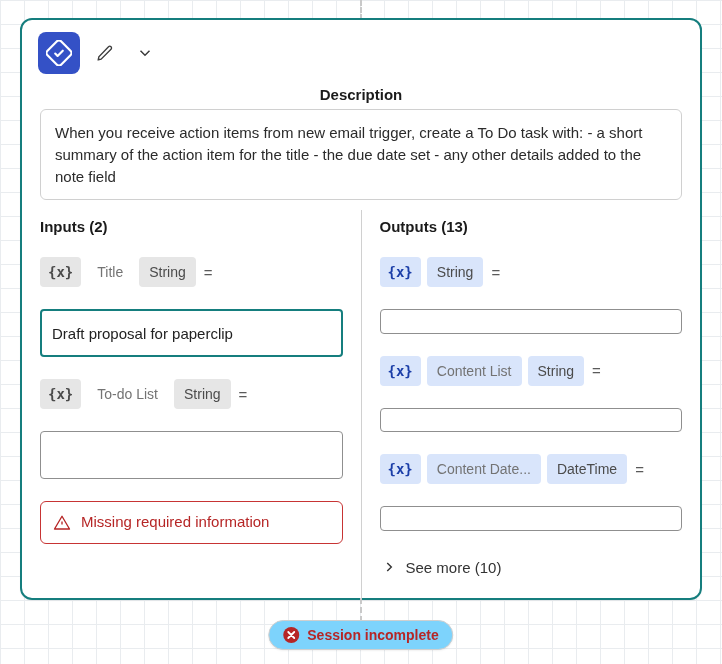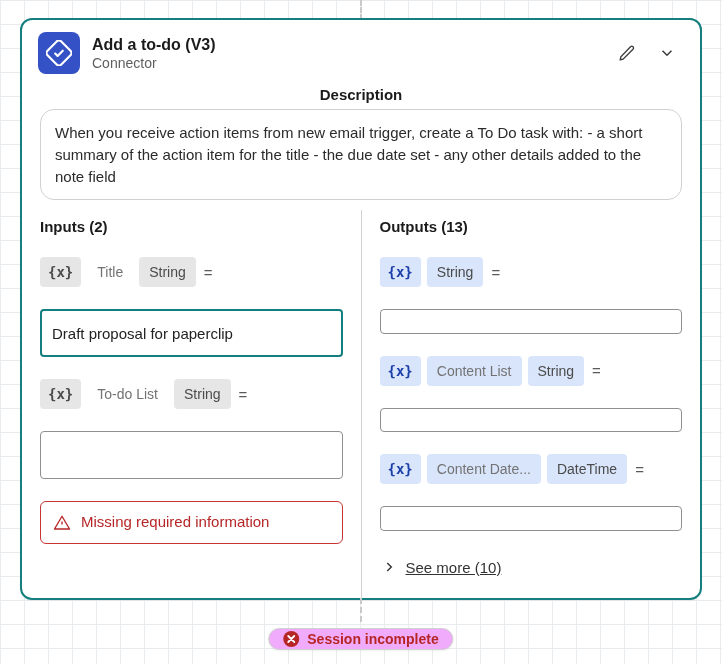--- a/index.html
+++ b/index.html
@@ -61,21 +61,21 @@
     color:#3d3d3d;
   }
   .section-label{
     font-weight:700;font-size:15px;
     padding:6px 18px 6px 18px;
     text-align:center;
   }
   .desc-box{
     margin:0 18px 10px 18px;
     border:1px solid var(--border-light);
-    border-radius:14px;
+    border-radius:6px;
     padding:12px 14px;
     font-size:15px;line-height:1.45;color:#2b2b2b;
   }
   .io-row{flex:1;display:flex;min-height:0}
   .col{flex:1;display:flex;flex-direction:column;padding:8px 18px 16px 18px;gap:22px}
   .col.inputs{border-right:1px solid var(--border-light)}
   .col h3{margin:0;font-size:15px;font-weight:700}
   .chips{display:flex;align-items:center;gap:6px;flex-wrap:wrap}
   .chip{
     display:inline-flex;align-items:center;height:30px;padding:0 10px;
@@ -92,26 +92,26 @@
   .value-box.selected{border:2px solid var(--teal-border)}
   .value-box.empty{color:transparent}
   .error-box{
     border:1px solid var(--red-border);border-radius:6px;
     display:flex;gap:10px;align-items:flex-start;
     padding:10px 12px;color:var(--red);font-size:15px;line-height:1.35;
   }
   .error-box svg{flex:none;margin-top:2px}
   .see-more{
     display:flex;align-items:center;gap:10px;color:#333;font-size:15px;
-    padding:6px 2px;cursor:pointer;user-select:none;text-decoration:underline;
+    padding:6px 2px;cursor:pointer;user-select:none;
   }
   .status-pill{
     position:absolute;left:50%;bottom:14px;transform:translateX(-50%);
-    background:#f0abfc;border:1px solid #cfcfcf;border-radius:18px;
-    height:22px;display:flex;align-items:center;gap:8px;padding:0 14px;
+    background:#7dd3fc;border:1px solid #cfcfcf;border-radius:18px;
+    height:30px;display:flex;align-items:center;gap:8px;padding:0 14px;
     font-size:14px;font-weight:600;color:var(--red);
     box-shadow:0 1px 2px rgba(0,0,0,.06);
   }
   .red-circle{
     width:16px;height:16px;border-radius:50%;background:var(--red);
     display:flex;align-items:center;justify-content:center;flex:none;
   }
 </style>
 </head>
 <body>
@@ -119,24 +119,20 @@
 <div class="connector-line"></div>
 
 <div class="card">
 
   <div class="card-header">
     <div class="header-icon">
       <svg width="26" height="26" viewBox="0 0 24 24" fill="none" stroke="#fff" stroke-width="2" stroke-linecap="round" stroke-linejoin="round">
         <rect x="3" y="3" width="18" height="18" rx="3" transform="rotate(45 12 12)"></rect>
         <path d="M8.5 12.5l2.2 2.2L15.5 9.9"></path>
       </svg>
-    </div>
-    <div class="header-text">
-      <div class="header-title">Add a to-do (V3)</div>
-      <div class="header-sub">Connector</div>
     </div>
     <div class="header-actions">
       <button class="icon-btn" aria-label="Edit">
         <svg width="18" height="18" viewBox="0 0 24 24" fill="none" stroke="currentColor" stroke-width="1.8">
             <path d="M3 21l3.8-.8L20 7a2.3 2.3 0 10-3.3-3.3L3.8 17 3 21z"></path>
           </svg>
       </button>
       <button class="icon-btn" aria-label="Collapse">
         <svg width="18" height="18" viewBox="0 0 24 24" fill="none" stroke="currentColor" stroke-width="2">
             <path d="M6 9l6 6 6-6"></path>

